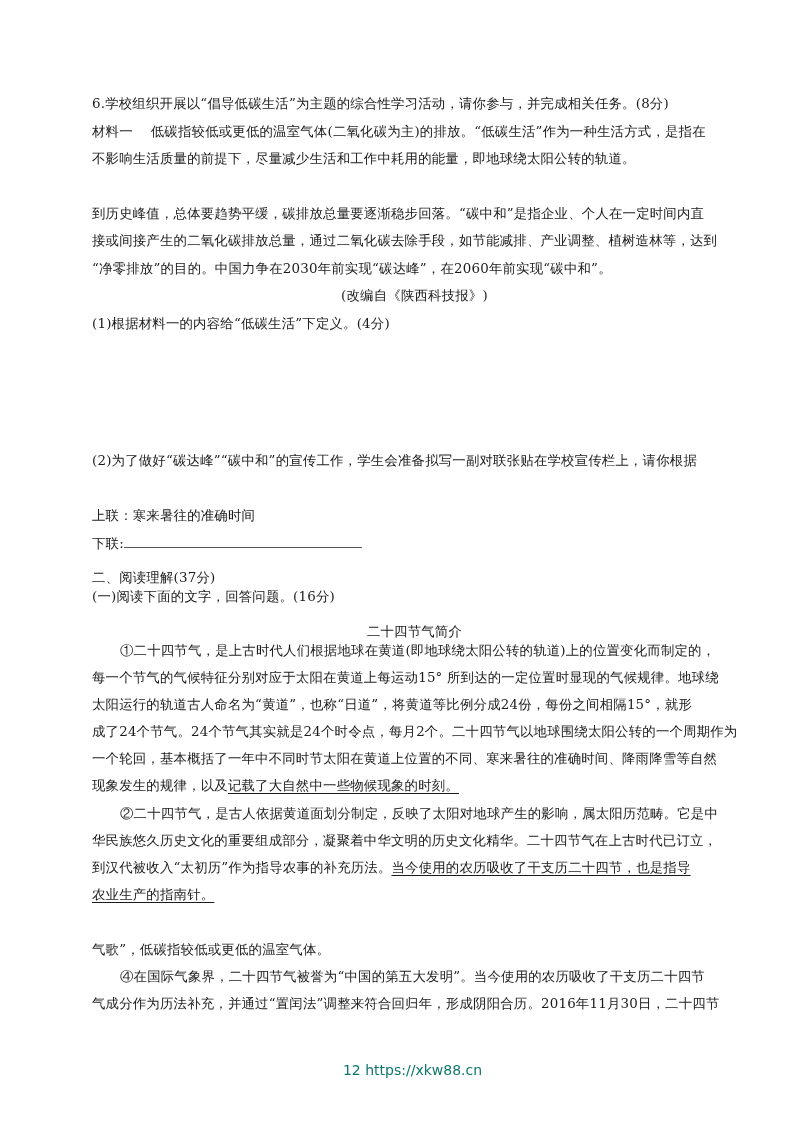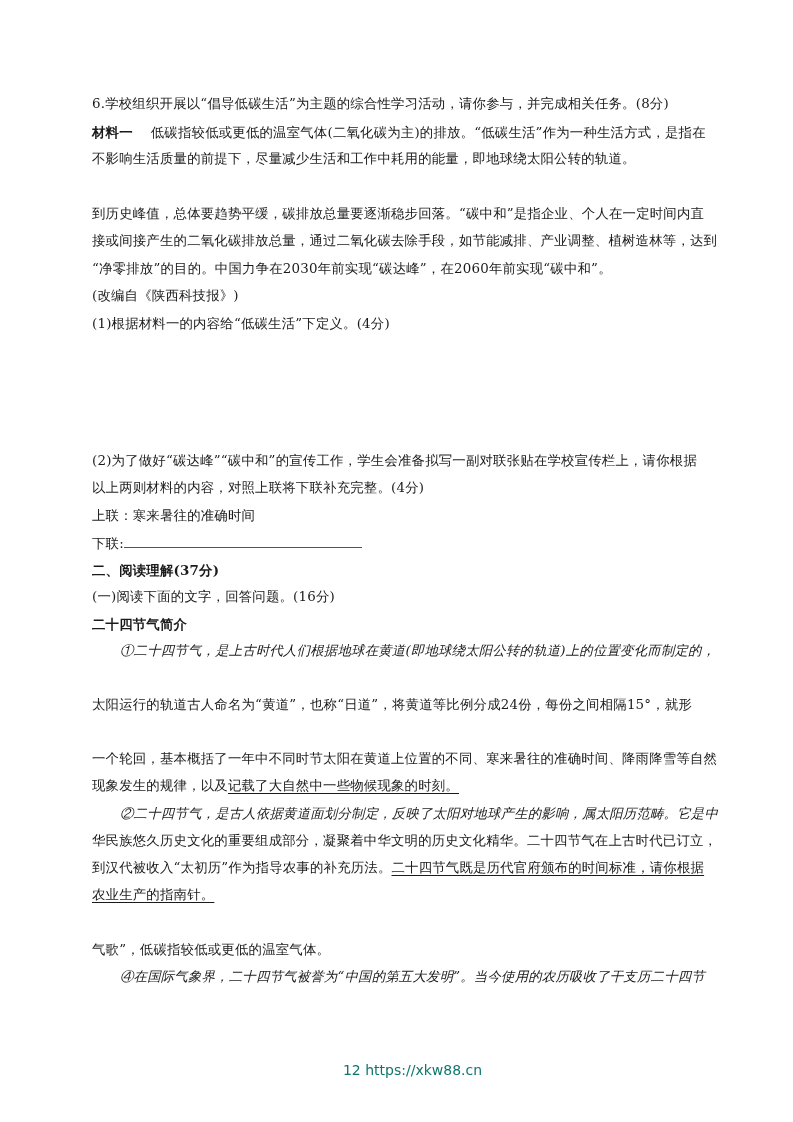--- a/index.html
+++ b/index.html
@@ -1,24 +1,24 @@
 <!DOCTYPE html>
 <html><head>
 <meta charset="utf-8">
 <style>
   html, body { margin: 0; padding: 0; background: #ffffff; }
   body { width: 793px; height: 1122px; position: relative; overflow: hidden;
          font-family: "DejaVu Serif", "Liberation Serif", serif; color: #1a1a1a; }
   .page { position: absolute; left: 16px; top: 0; width: 793px; height: 1122px; }
   .line { position: absolute; left: 76px; width: 645px; font-size: 13.4px; line-height: 16px;
           white-space: nowrap; letter-spacing: 0.2px; }
-  .indent { padding-left: 28px; font-style: italic; }
-  .bold { font-weight: bold; }
-  .center { left: 76px; width: 645px; }
-  .right { text-align: left; }
+  .indent { padding-left: 28px; }
+  .bold { font-weight: normal; margin-top: 8px; }
+  .center { text-align: center; left: 76px; width: 645px; }
+  .right { text-align: center; }
   .ul { text-decoration: underline; text-underline-offset: 3px; }
   .blank { display: inline-block; width: 238px; border-bottom: 1px solid #555; height: 12px; vertical-align: baseline; }
   .gap { display: inline-block; width: 18px; }
   .footer { position: absolute; left: 0; width: 793px; top: 1062px; text-align: center;
             font-family: "DejaVu Sans", "Liberation Sans", sans-serif; font-size: 14px; color: #0f766e; }
 </style>
 </head>
 <body>
 
 <div class="page">
@@ -31,47 +31,49 @@
   <div class="line" style="top:151px">不影响生活质量的前提下，尽量减少生活和工作中耗用的能量，即地球绕太阳公转的轨道。</div>
 
   <div class="line" style="top:206px">到历史峰值，总体要趋势平缓，碳排放总量要逐渐稳步回落。“碳中和”是指企业、个人在一定时间内直</div>
   <div class="line" style="top:233px">接或间接产生的二氧化碳排放总量，通过二氧化碳去除手段，如节能减排、产业调整、植树造林等，达到</div>
   <div class="line" style="top:261px">“净零排放”的目的。中国力争在2030年前实现“碳达峰”，在2060年前实现“碳中和”。</div>
   <div class="line right" style="top:288px">(改编自《陕西科技报》)</div>
 
   <div class="line" style="top:316px">(1)根据材料一的内容给“低碳生活”下定义。(4分)</div>
 
   <div class="line" style="top:453px">(2)为了做好“碳达峰”“碳中和”的宣传工作，学生会准备拟写一副对联张贴在学校宣传栏上，请你根据</div>
-  <div class="line" style="top:480px">以上两则材料的内容，对照上联将下联补充完整。(4分)</div>
   <div class="line" style="top:508px">上联：寒来暑往的准确时间</div>
   <div class="line" style="top:535px">
     <span>下联:</span><span class="blank"></span>
   </div>
 
   <div class="line bold" style="top:562px">二、阅读理解(37分)</div>
   <div class="line" style="top:589px">(一)阅读下面的文字，回答问题。(16分)</div>
   <div class="line center bold" style="top:616px">二十四节气简介</div>
 
   <div class="line indent" style="top:643px">①二十四节气，是上古时代人们根据地球在黄道(即地球绕太阳公转的轨道)上的位置变化而制定的，</div>
+  <div class="line" style="top:670px">每一个节气的气候特征分别对应于太阳在黄道上每运动15° 所到达的一定位置时显现的气候规律。地球绕</div>
   <div class="line" style="top:697px">太阳运行的轨道古人命名为“黄道”，也称“日道”，将黄道等比例分成24份，每份之间相隔15°，就形</div>
+  <div class="line" style="top:724px">成了24个节气。24个节气其实就是24个时令点，每月2个。二十四节气以地球围绕太阳公转的一个周期作为</div>
   <div class="line" style="top:751px">一个轮回，基本概括了一年中不同时节太阳在黄道上位置的不同、寒来暑往的准确时间、降雨降雪等自然</div>
   <div class="line" style="top:778px">
     <span>现象发生的规律，以及</span><span class="ul">记载了大自然中一些物候现象的时刻。</span>
   </div>
 
   <div class="line indent" style="top:806px">②二十四节气，是古人依据黄道面划分制定，反映了太阳对地球产生的影响，属太阳历范畴。它是中</div>
   <div class="line" style="top:833px">华民族悠久历史文化的重要组成部分，凝聚着中华文明的历史文化精华。二十四节气在上古时代已订立，</div>
   <div class="line" style="top:860px">
-    <span>到汉代被收入“太初历”作为指导农事的补充历法。</span><span class="ul">二十四节气既是历代官府颁布的时间标准，请你根据</span>
+    <span>到汉代被收入“太初历”作为指导农事的补充历法。</span><span class="ul">当今使用的农历吸收了干支历二十四节，也是指导</span>
   </div>
   <div class="line" style="top:887px">
     <span class="ul">农业生产的指南针。</span>
   </div>
 
   <div class="line" style="top:942px">气歌”，低碳指较低或更低的温室气体。</div>
 
   <div class="line indent" style="top:969px">④在国际气象界，二十四节气被誉为“中国的第五大发明”。当今使用的农历吸收了干支历二十四节</div>
+  <div class="line" style="top:996px">气成分作为历法补充，并通过“置闰法”调整来符合回归年，形成阴阳合历。2016年11月30日，二十四节</div>
 
   <div class="footer">
     <span>12</span>
     <span>https://xkw88.cn</span>
   </div>
 </div>
 
 </body></html>

